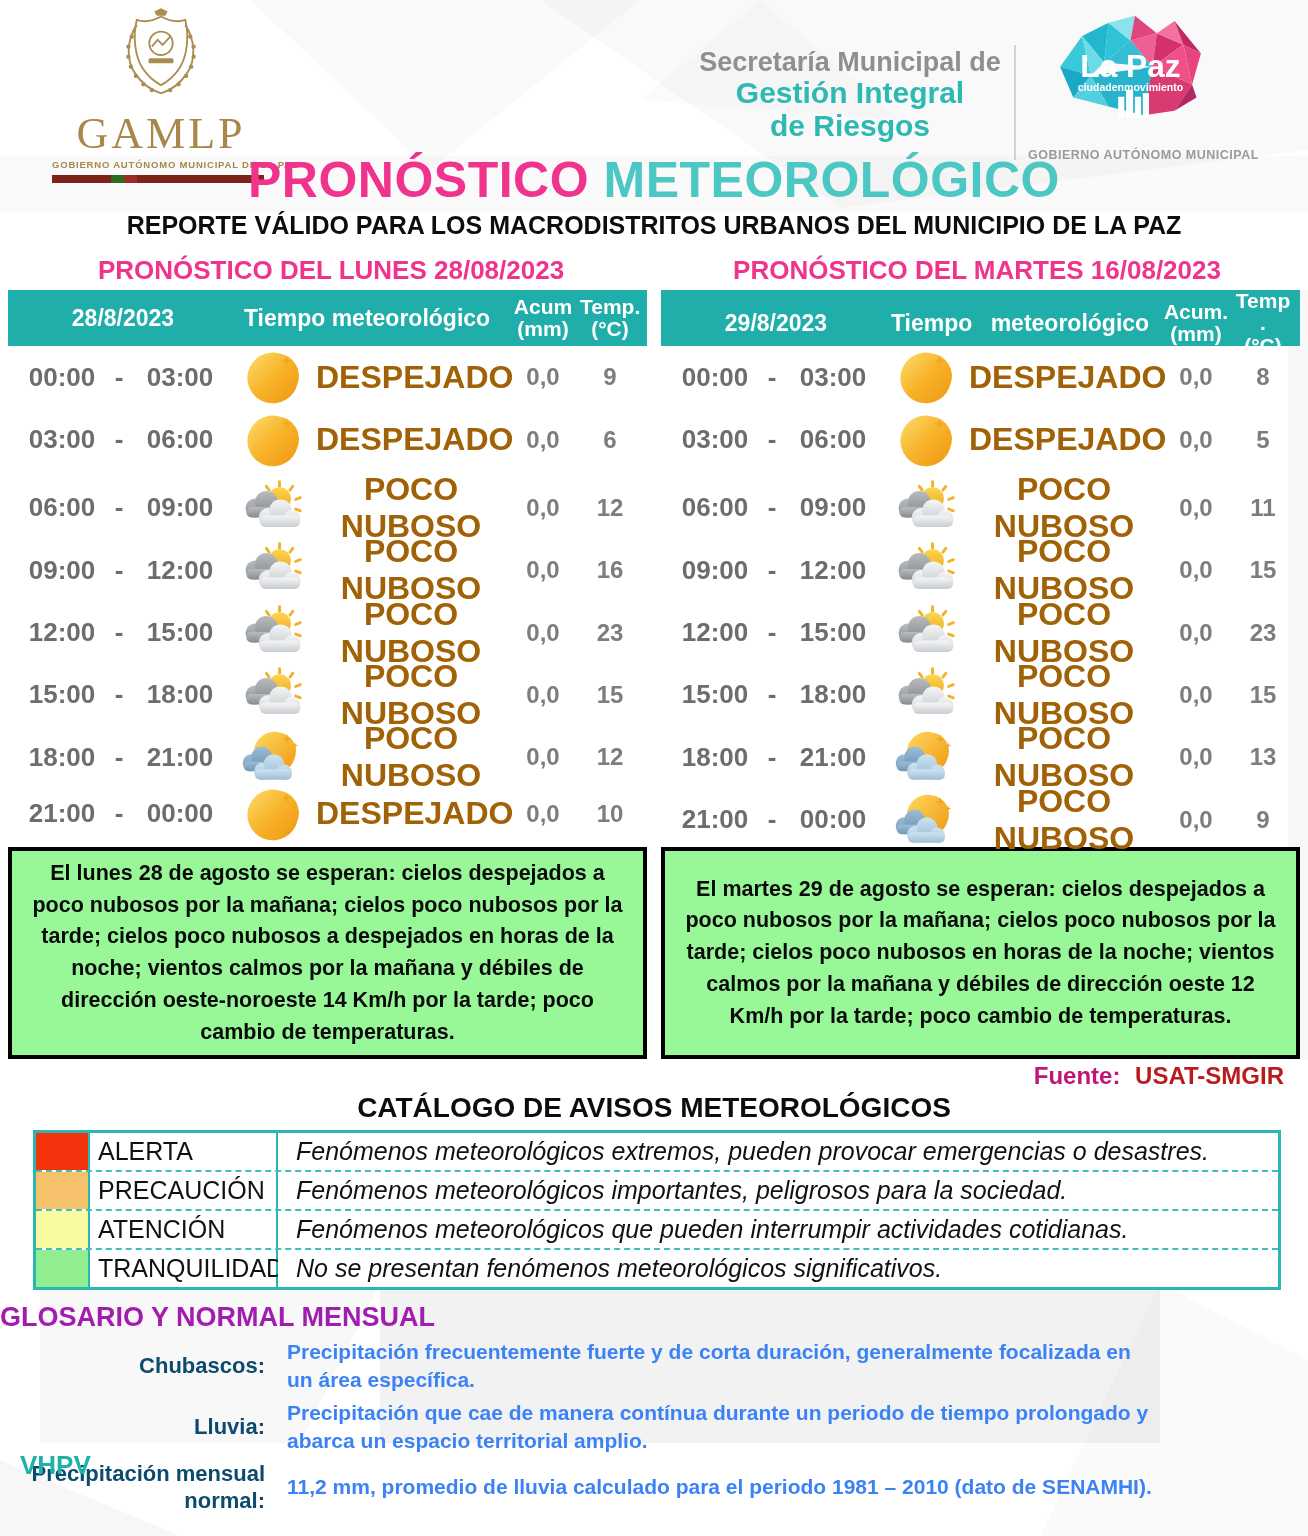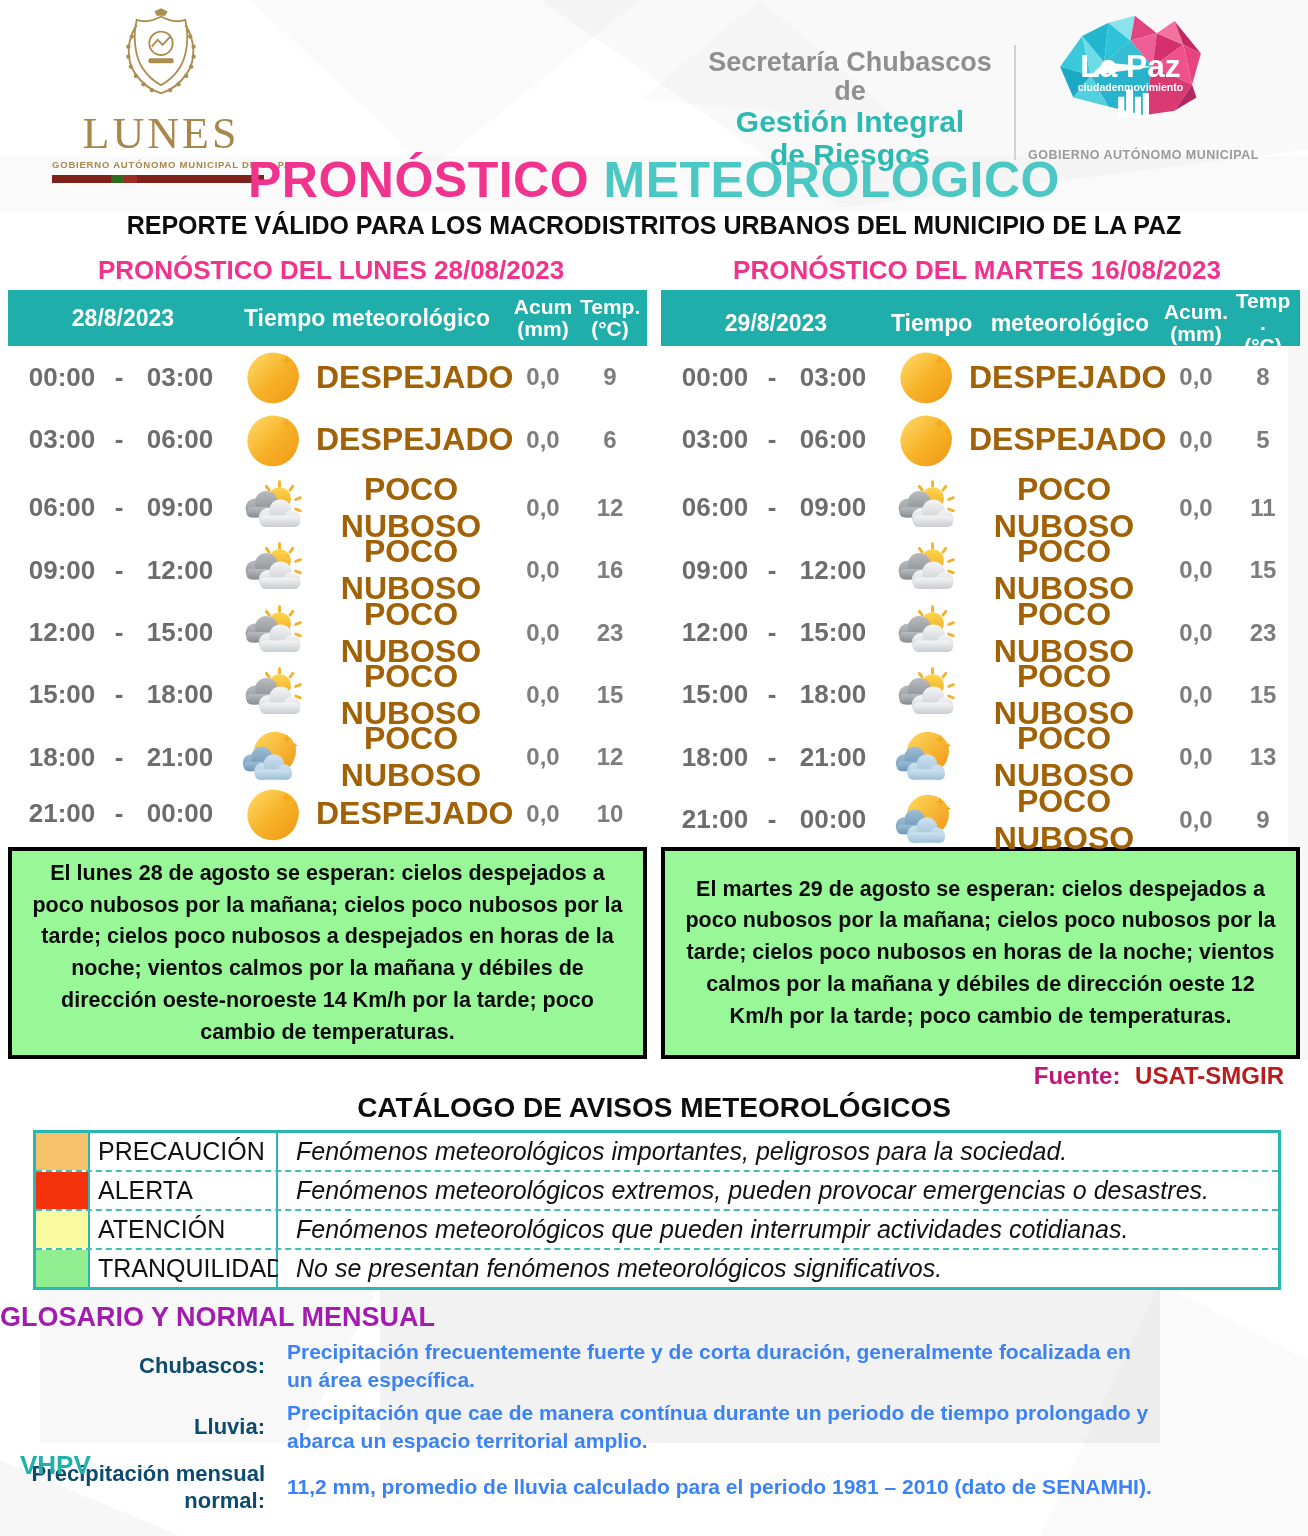--- a/index.html
+++ b/index.html
@@ -121,27 +121,27 @@
               <circle cx="94" cy="46" r="2.6"></circle>
               <circle cx="94" cy="58" r="2.6"></circle>
             <circle cx="91" cy="70" r="2.6"></circle>
               <circle cx="85" cy="81" r="2.6"></circle>
               <circle cx="76" cy="91" r="2.6"></circle>
               <circle cx="66" cy="98" r="2.6"></circle>
             <path d="M47 4 L55 0 L63 4 L60 9 L50 9 Z"></path>
             <rect x="40" y="60" width="30" height="6" rx="2"></rect>
           </g>
         </svg>
-        <div class="gamlp-acronym">LUNES</div>
+        <div class="gamlp-acronym">GAMLP</div>
         <div class="gamlp-caption">GOBIERNO AUTÓNOMO MUNICIPAL DE LA PAZ</div>
         <div class="ribbon"></div>
       </div>
 
       <div class="secretaria-block">
-        <div class="secretaria-l1">Secretaría Chubascos de</div>
+        <div class="secretaria-l1">Secretaría Municipal de</div>
         <div class="secretaria-l2">Gestión Integral</div>
         <div class="secretaria-l3">de Riesgos</div>
       </div>
 
       <div class="head-divider"></div>
 
       <div class="lapaz-block">
         <svg class="lapaz-svg" viewBox="0 0 200 150">
           <polygon points="20,60 45,25 55,70" fill="#39c9da"></polygon>
           <polygon points="45,25 75,10 70,55" fill="#22b6cf"></polygon>
@@ -882,29 +882,29 @@
 
     <div class="fuente">
       <span class="fl">Fuente:</span>
       <span class="fv">USAT-SMGIR</span>
     </div>
 
     <div class="catalog-title">CATÁLOGO DE AVISOS METEOROLÓGICOS</div>
     <div class="catalog">
 
         <div class="cat-row">
+          <div class="cat-swatch" style="background: rgb(244, 50, 12);"></div>
+          <div class="cat-label">ALERTA</div>
+          <div class="cat-desc">Fenómenos meteorológicos extremos, pueden provocar emergencias o desastres.</div>
+        </div>
+
+        <div class="cat-row">
           <div class="cat-swatch" style="background: rgb(245, 194, 107);"></div>
           <div class="cat-label">PRECAUCIÓN</div>
           <div class="cat-desc">Fenómenos meteorológicos importantes, peligrosos para la sociedad.</div>
-        </div>
-
-        <div class="cat-row">
-          <div class="cat-swatch" style="background: rgb(244, 50, 12);"></div>
-          <div class="cat-label">ALERTA</div>
-          <div class="cat-desc">Fenómenos meteorológicos extremos, pueden provocar emergencias o desastres.</div>
         </div>
 
         <div class="cat-row">
           <div class="cat-swatch" style="background: rgb(250, 250, 160);"></div>
           <div class="cat-label">ATENCIÓN</div>
           <div class="cat-desc">Fenómenos meteorológicos que pueden interrumpir actividades cotidianas.</div>
         </div>
 
         <div class="cat-row">
           <div class="cat-swatch" style="background: rgb(144, 238, 144);"></div>

